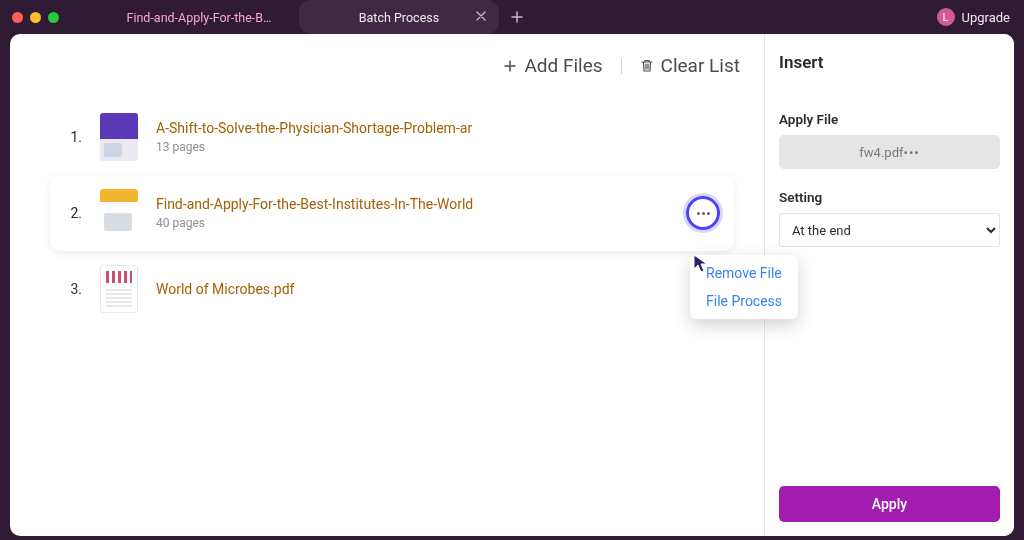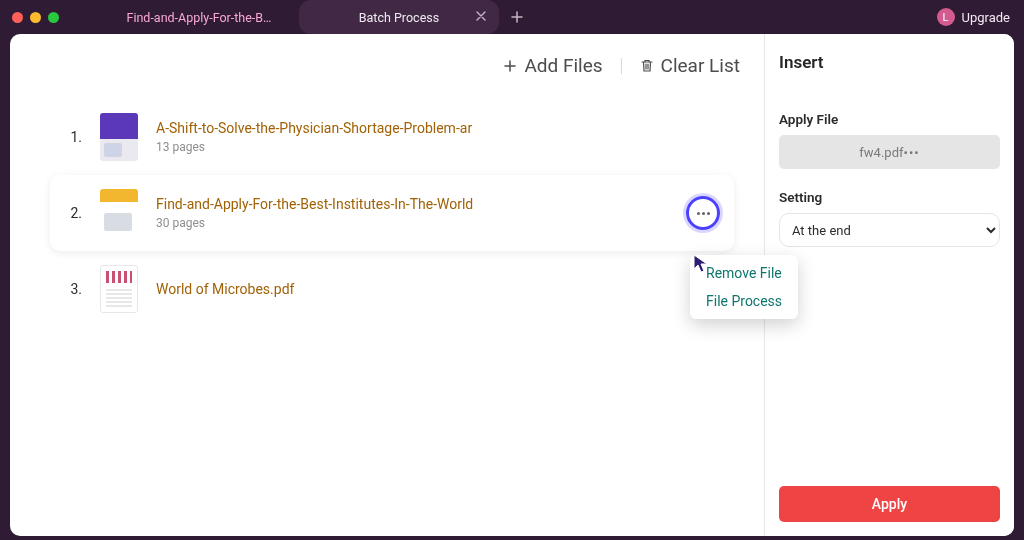--- a/index.html
+++ b/index.html
@@ -28,30 +28,30 @@
   .filerow.selected { background: #fff; box-shadow: 0 2px 8px rgba(0,0,0,0.08); }
   .rownum { width: 24px; font-size: 14px; color: #2c2c2c; text-align: right; }
   .thumb { width: 38px; height: 48px; border-radius: 3px; background: #eee; flex: 0 0 auto; }
   .filemeta { flex: 1; min-width: 0; }
   .filename { font-size: 14px; color: #a16207; white-space: nowrap; overflow: hidden; text-overflow: clip; max-width: 320px; }
   .filepages { font-size: 12px; color: #8f8f8f; margin-top: 4px; }
   .rowmenu { width: 34px; height: 34px; border-radius: 50%; display: flex; align-items: center; justify-content: center; }
   .rowmenu.highlight { border: 3px solid #4b41ff; box-shadow: 0 0 0 3px rgba(104,96,255,0.25); }
   .ellipsis-dots { display: flex; gap: 2px; }
   .ellipsis-dots span { width: 3px; height: 3px; background: #666; border-radius: 50%; }
-  .contextmenu { position: absolute; background: #fff; border-radius: 6px; box-shadow: 0 6px 18px rgba(0,0,0,0.18); padding: 4px 0; font-size: 14px; color: #0f766e; }
+  .contextmenu { position: absolute; background: #fff; border-radius: 6px; box-shadow: 0 6px 18px rgba(0,0,0,0.18); padding: 4px 0; font-size: 14px; color: #3b82f6; }
   .contextmenu .mitem { padding: 6px 16px; cursor: pointer; white-space: nowrap; }
   .cursor-arrow { position: absolute; }
   .sidebar { width: 250px; border-left: 1px solid #e7e7e7; background: #fff; padding: 18px 14px 14px 14px; display: flex; flex-direction: column; }
   .sidebar h2 { font-size: 17px; font-weight: 600; color: #262626; margin-bottom: 39px; }
   .field-label { font-size: 13.5px; font-weight: 600; color: #2b2b2b; margin-bottom: 8px; }
   .fileinput { display: flex; align-items: center; justify-content: center; background: #e5e5e5; border-radius: 5px; height: 34px; padding: 0 10px; font-size: 13px; color: #7a7a7a; margin-bottom: 20px; }
   .fileinput .more { letter-spacing: 1px; color: #777; }
-  .locselect { width: 100%; height: 34px; border: 1px solid #e4e4e4; border-radius: 10px; background: #fff; font-size: 13px; color: #2c2c2c; padding: 0 8px; }
-  .applybtn { margin-top: auto; height: 36px; background: #ef4444; color: #fff; border: none; border-radius: 5px; font-size: 14px; font-weight: 500; cursor: pointer; }
+  .locselect { width: 100%; height: 34px; border: 1px solid #e4e4e4; border-radius: 2px; background: #fff; font-size: 13px; color: #2c2c2c; padding: 0 8px; }
+  .applybtn { margin-top: auto; height: 36px; background: #a21caf; color: #fff; border: none; border-radius: 5px; font-size: 14px; font-weight: 500; cursor: pointer; }
   svg { display: block; }
 
   .thumb.t1 { background: linear-gradient(#5a38b7 0 55%, #e9e9ef 55% 100%); position: relative; }
   .thumb.t1::after { content:""; position:absolute; left:4px; bottom:4px; width:18px; height:14px; background:#cfd3e6; border-radius:2px; }
   .thumb.t2 { background: linear-gradient(#f3b62f 0 28%, #fff 28% 100%); position: relative; }
   .thumb.t2::after { content:""; position:absolute; left:4px; bottom:6px; width:28px; height:18px; background:#d8dce3; border-radius:2px; }
   .thumb.t3 { background: #fff; border:1px solid #e7e7e7; position: relative; }
   .thumb.t3::before { content:""; position:absolute; left:5px; top:5px; width:26px; height:12px; background:repeating-linear-gradient(90deg,#c9516f 0 3px,transparent 3px 6px); }
   .thumb.t3::after { content:""; position:absolute; left:5px; bottom:5px; width:26px; height:18px; background:repeating-linear-gradient(#e7e7e7 0 2px,transparent 2px 4px); }
 </style>
@@ -121,21 +121,21 @@
           <div class="filename">A-Shift-to-Solve-the-Physician-Shortage-Problem-ar</div>
           <div class="filepages">13 pages</div>
         </div>
       </div>
 
       <div class="filerow selected">
         <div class="rownum">2.</div>
         <div class="thumb t2"></div>
         <div class="filemeta">
           <div class="filename">Find-and-Apply-For-the-Best-Institutes-In-The-World</div>
-          <div class="filepages">30 pages</div>
+          <div class="filepages">40 pages</div>
         </div>
         <div class="rowmenu highlight">
           <div class="ellipsis-dots">
               <span></span>
               <span></span>
               <span></span>
             </div>
         </div>
       </div>
 

